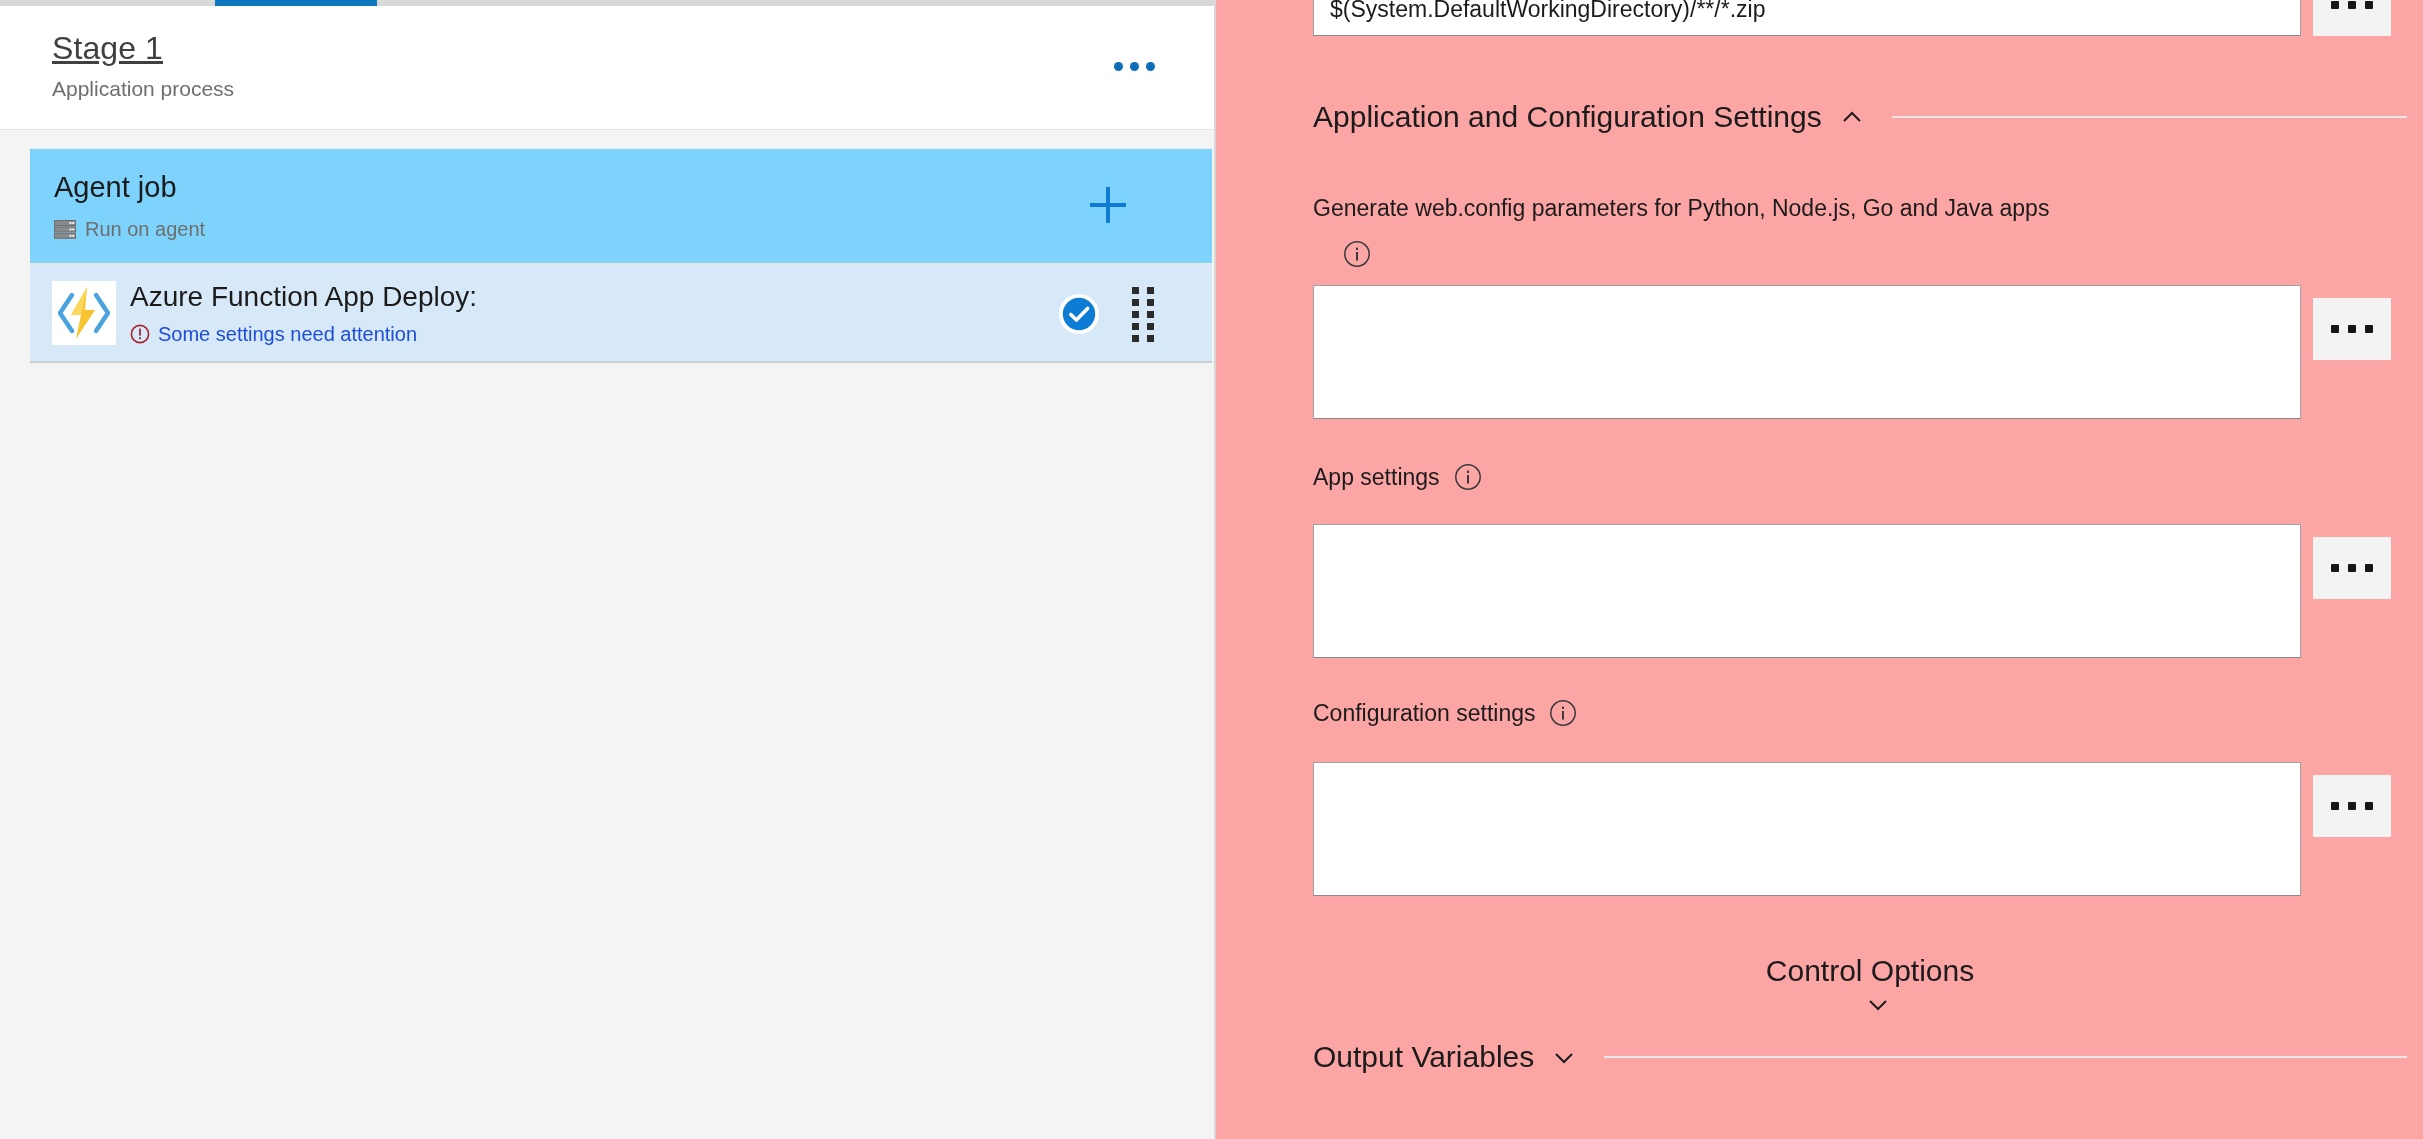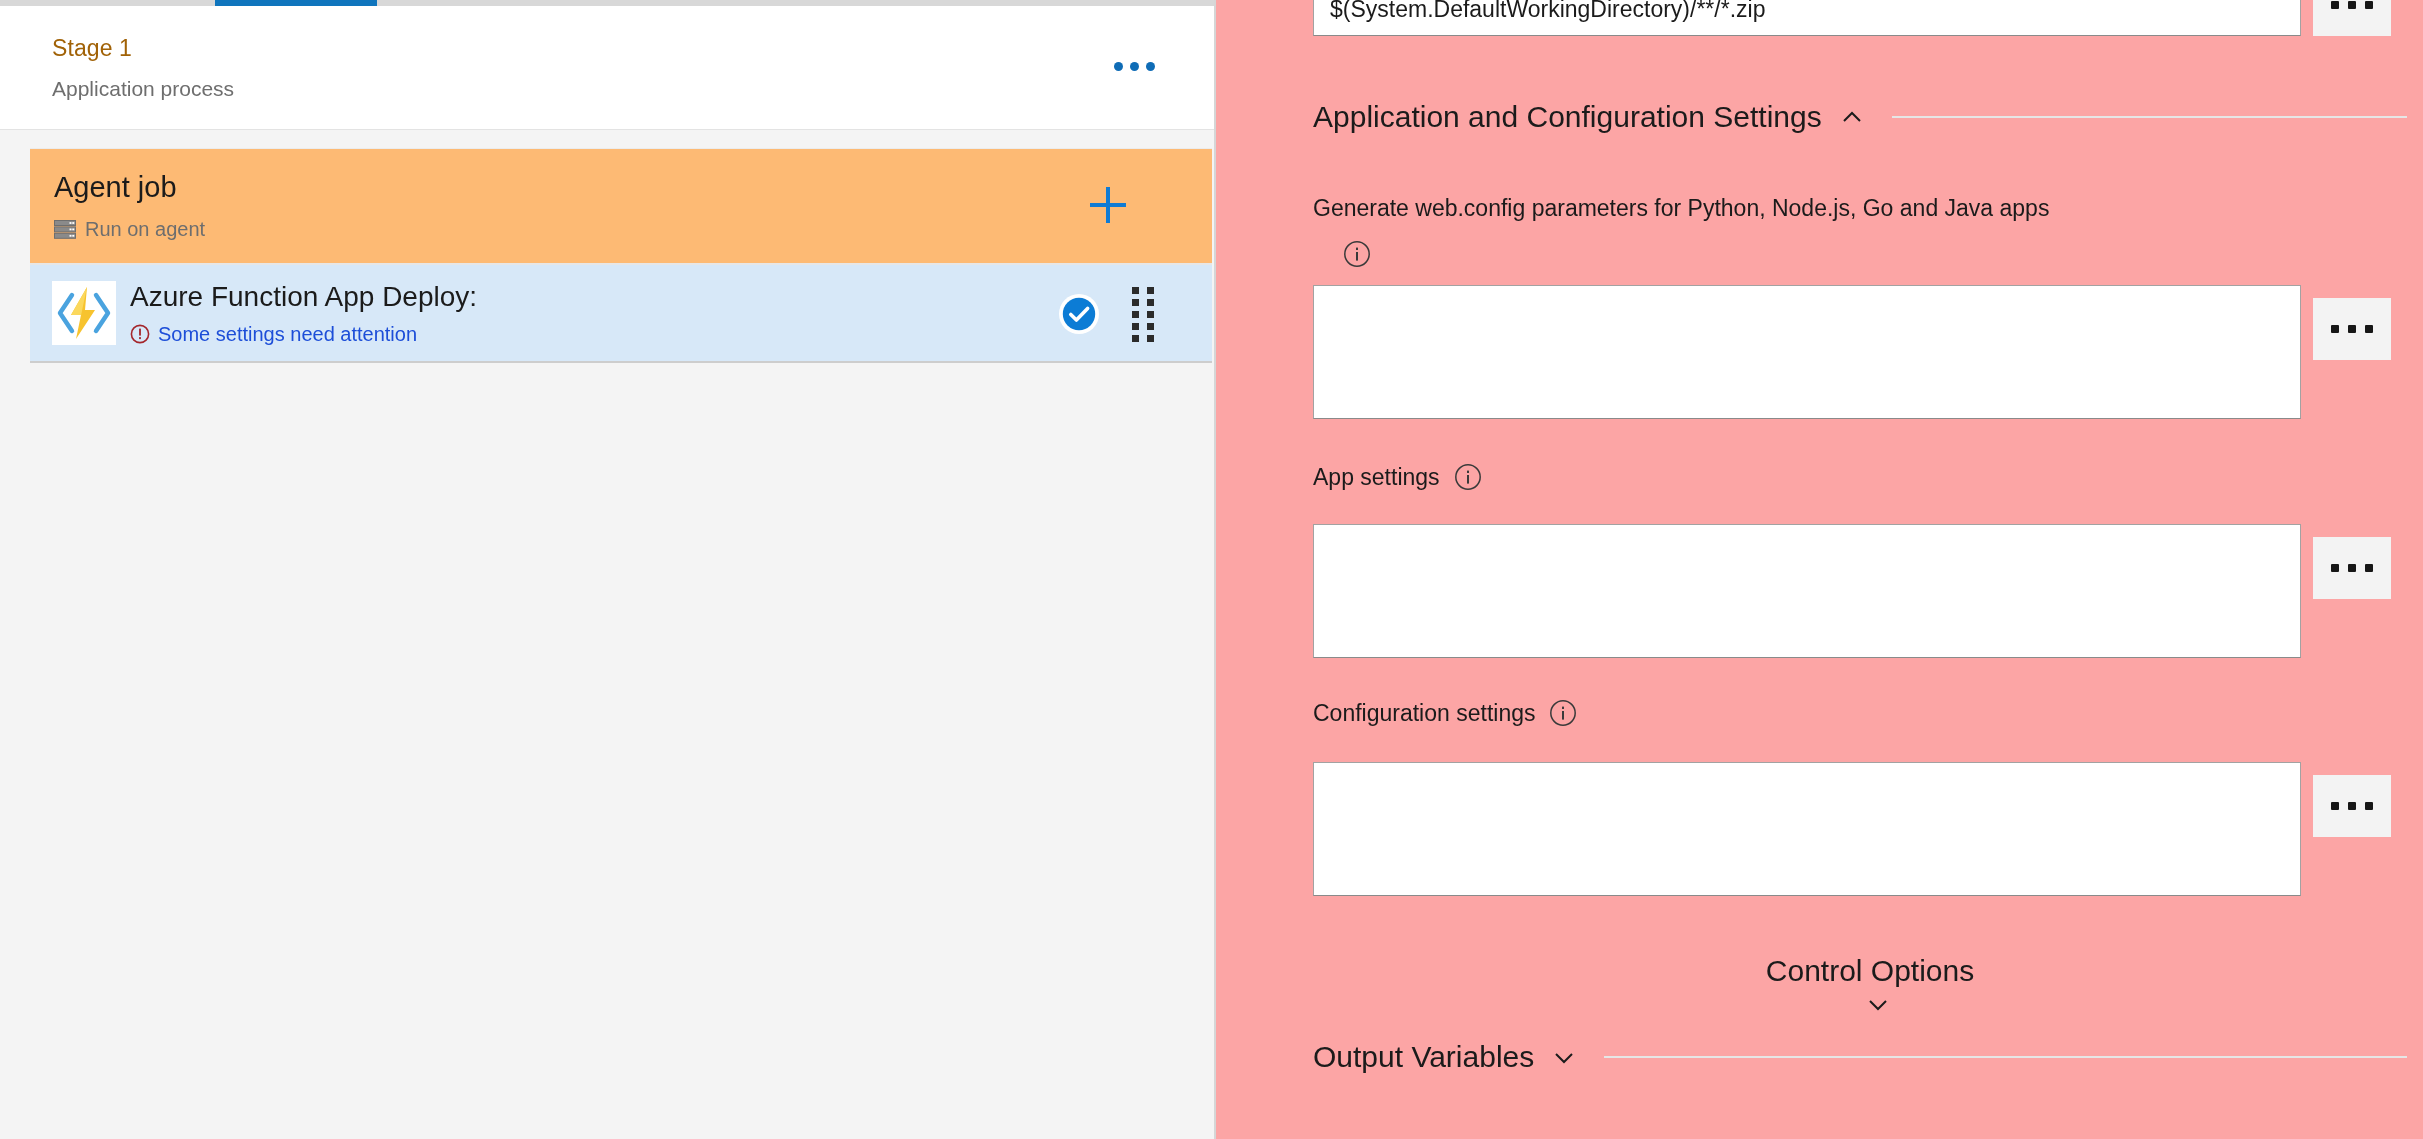--- a/index.html
+++ b/index.html
@@ -34,22 +34,23 @@
     background: #0f75bd;
   }
 
   .stage-header {
     position: absolute; top: 6px; left: 0; right: 0; height: 124px;
     background: #ffffff;
     border-bottom: 1px solid #e3e3e3;
   }
   .stage-title {
     position: absolute; left: 52px; top: 22px;
-    font-size: 23px; font-weight: 400; color: #a16207; letter-spacing: .1px;
+    font-size: 32px; font-weight: 400; color: #404040; letter-spacing: .1px;
     line-height: 40px;
+    text-decoration: underline;
   }
   .stage-subtitle {
     position: absolute; left: 52px; top: 70px;
     font-size: 21px; font-weight: 400; color: #6e6e6e;
     line-height: 26px;
   }
   .stage-more-btn {
     position: absolute; right: 52px; top: 38px;
     width: 56px; height: 44px;
     display: flex; align-items: center; justify-content: center; gap: 7px;
@@ -59,21 +60,21 @@
     display: block; width: 9px; height: 9px; border-radius: 50%;
     background: #0f6cb6;
   }
 
   .job-card {
     position: absolute; left: 30px; top: 148px; right: 2px;
     background: #ffffff;
     border-top: 1px solid #ececec;
   }
   .job-row {
-    position: relative; height: 116px; background: #fdba74;
+    position: relative; height: 116px; background: #7dd3fc;
     border-bottom: 2px solid #e7e7e7;
   }
   .job-name {
     position: absolute; left: 24px; top: 20px;
     font-size: 29px; font-weight: 400; color: #1b1b1b; line-height: 36px;
   }
   .job-sub {
     position: absolute; left: 24px; top: 68px;
     display: flex; align-items: center; gap: 9px;
     font-size: 20px; color: #6e6e6e; line-height: 24px;

